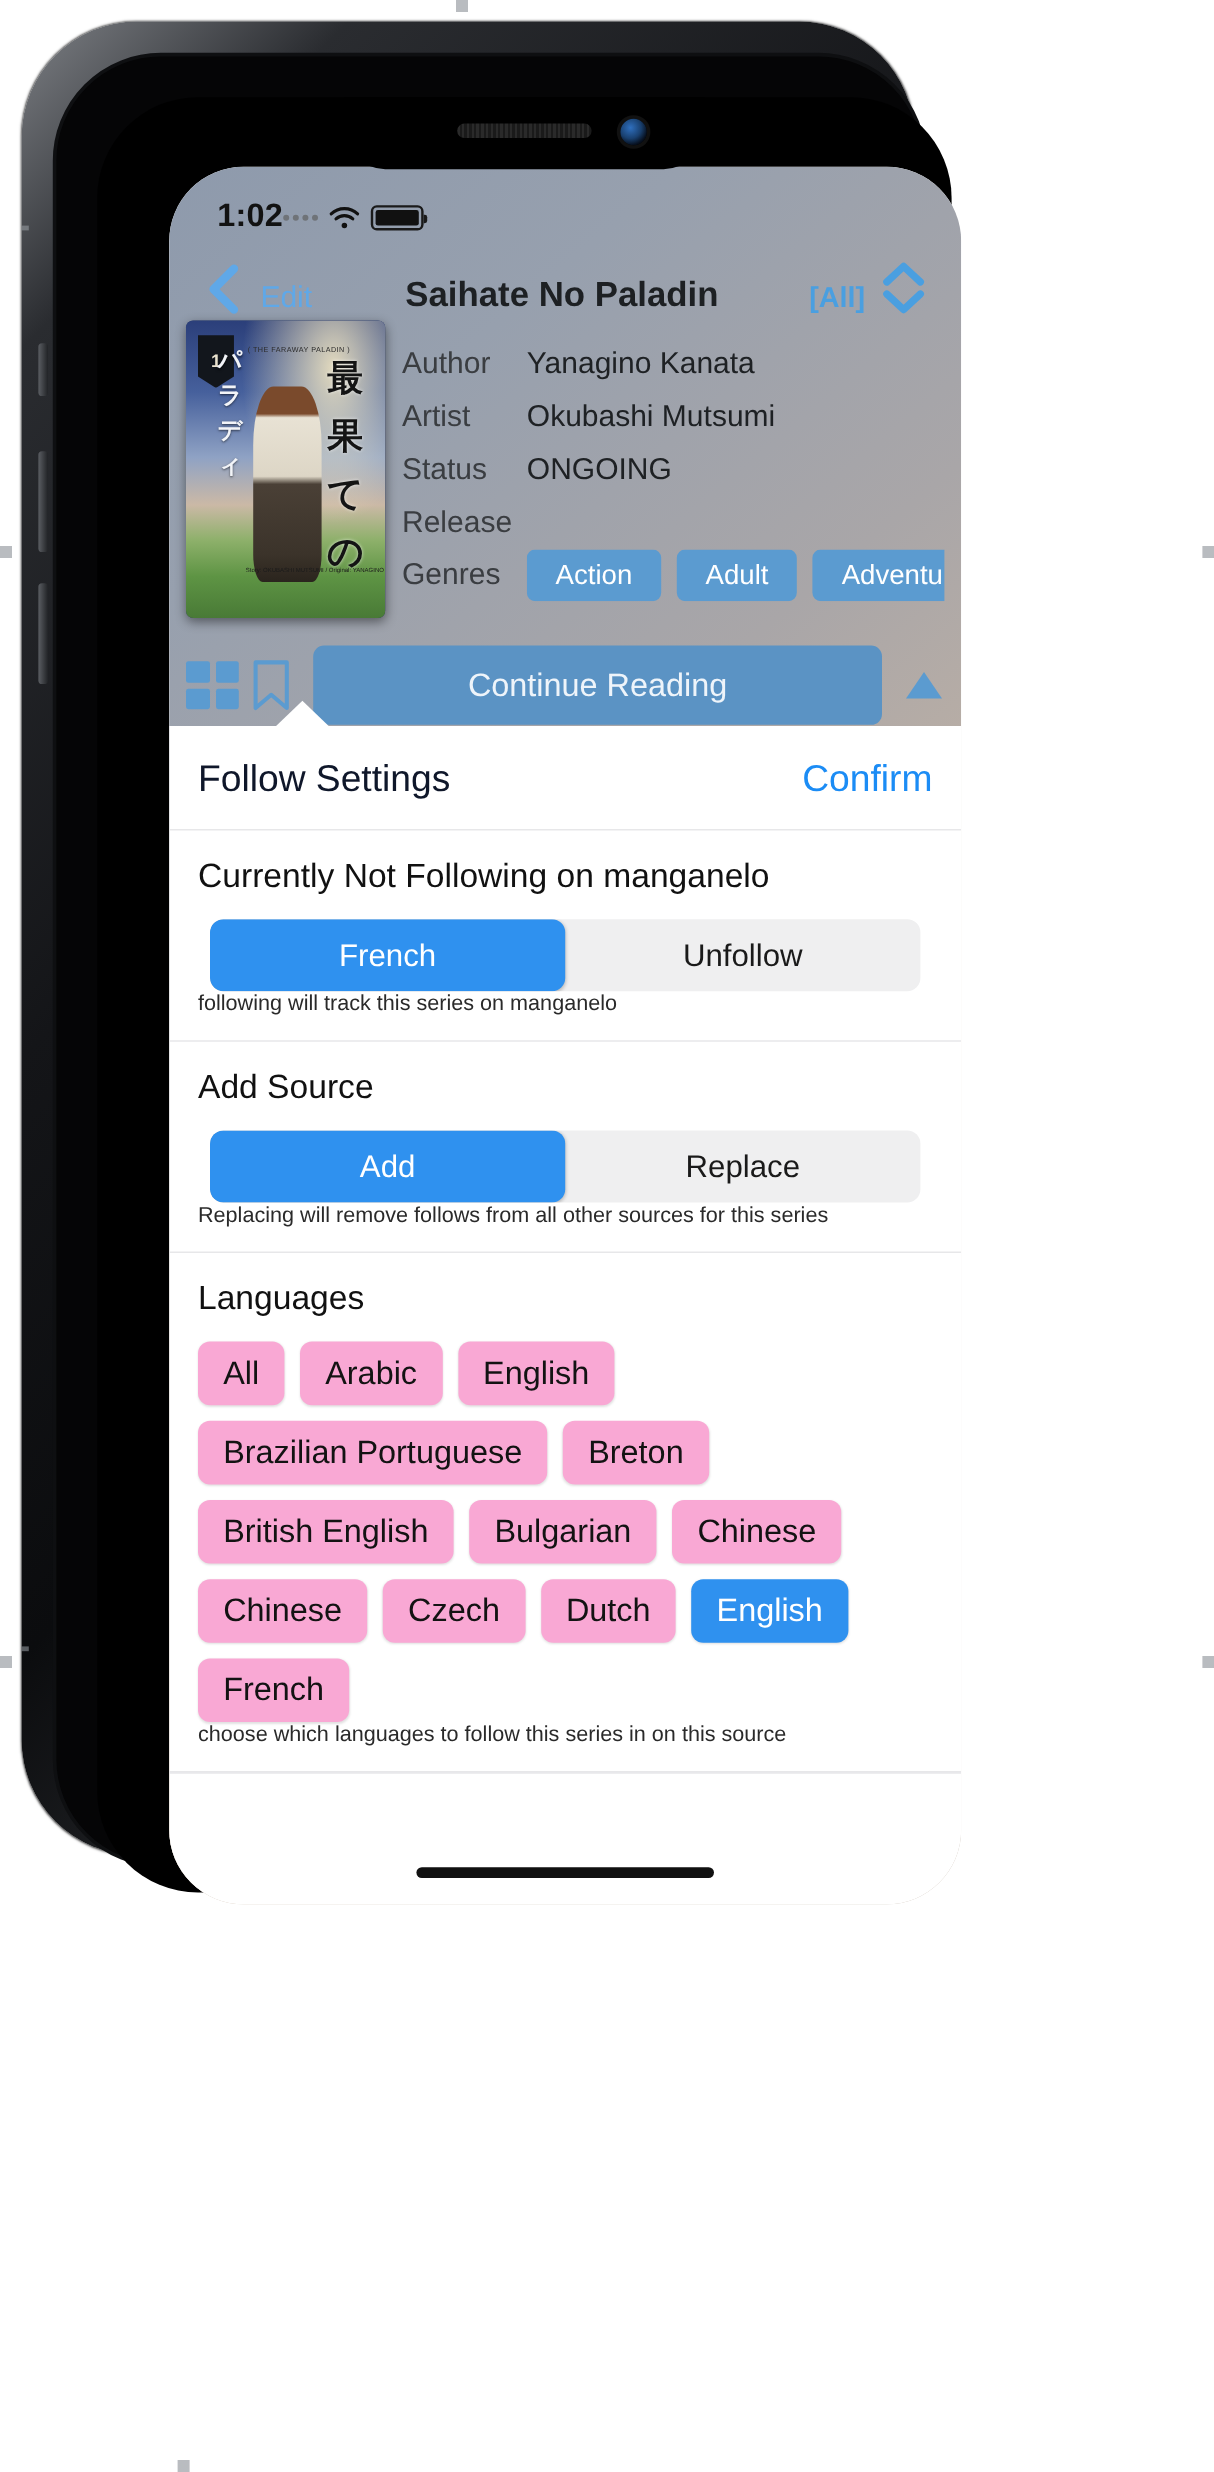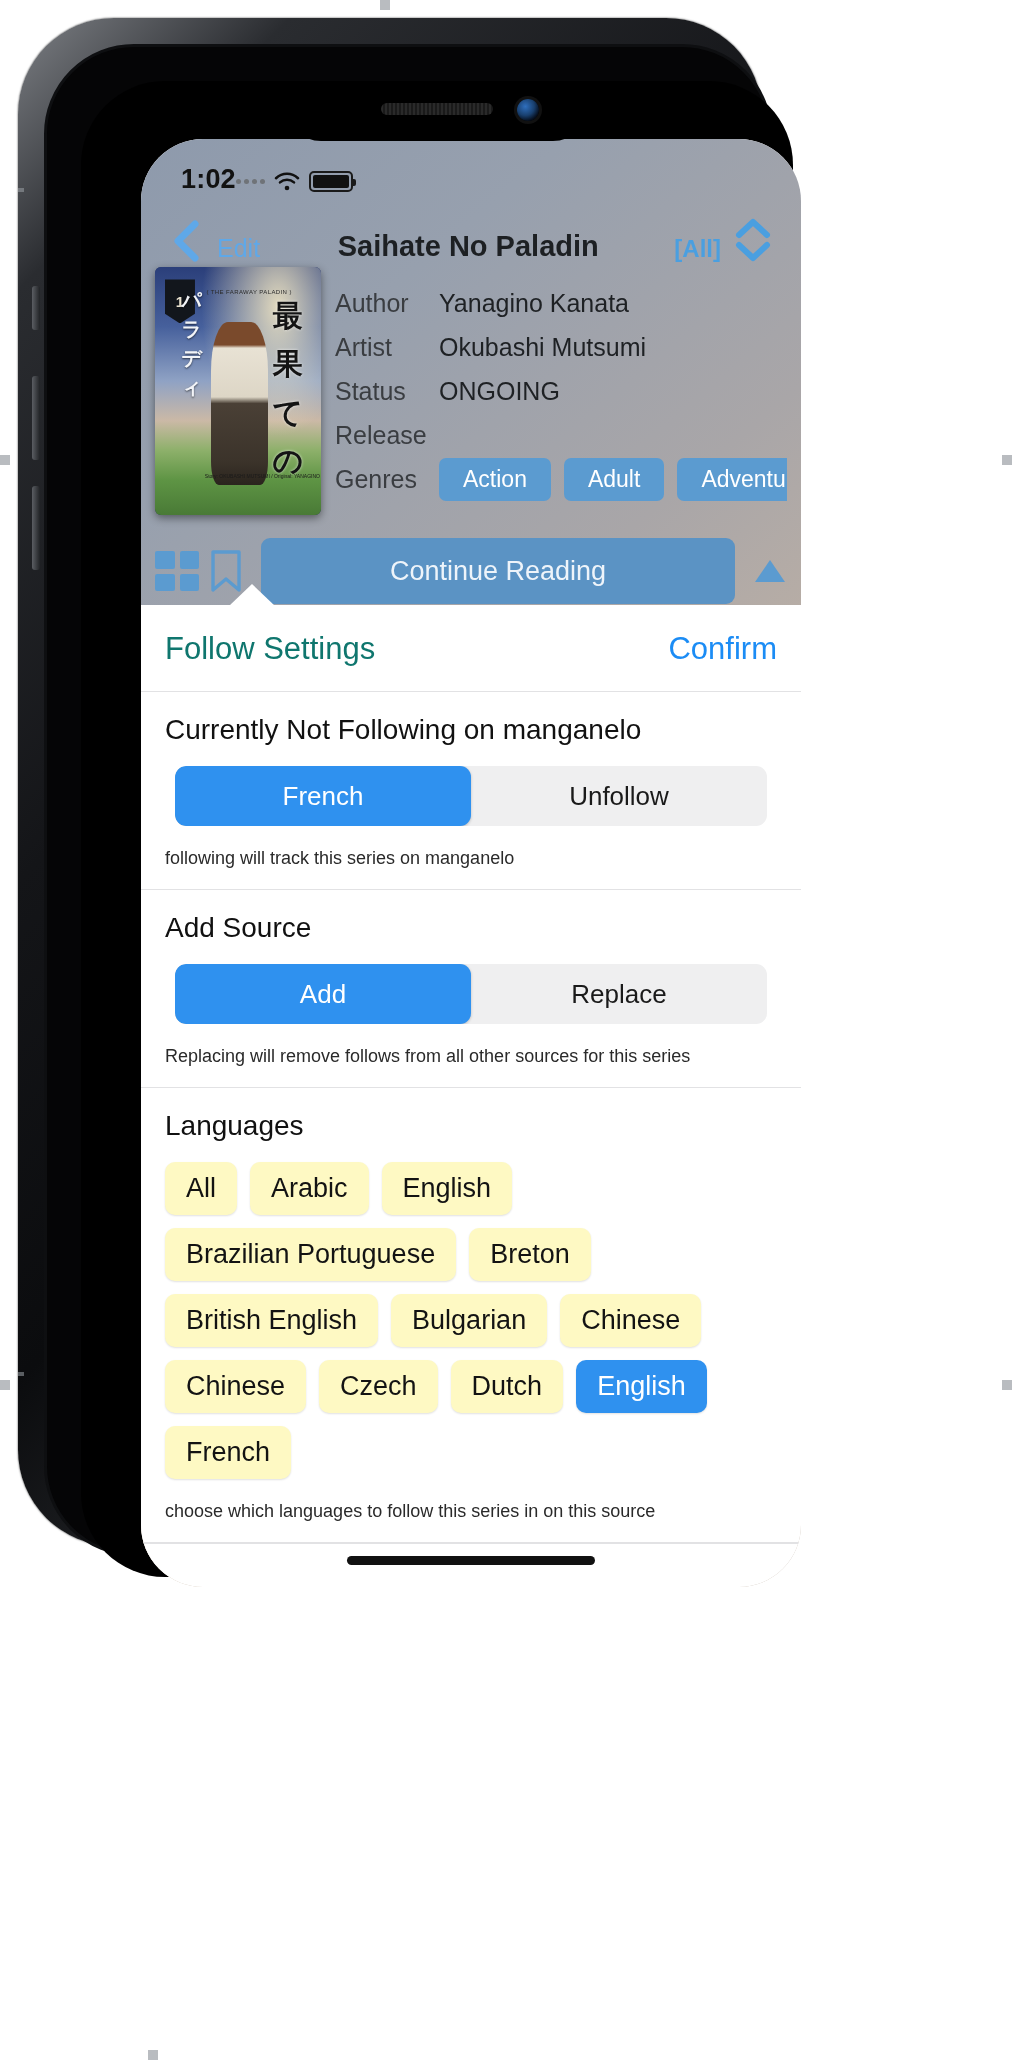--- a/index.html
+++ b/index.html
@@ -216,41 +216,41 @@
     width: 0; height: 0;
     border-left: 23px solid transparent;
     border-right: 23px solid transparent;
     border-bottom: 22px solid #fff;
   }
   .sheet-header {
     display: flex; align-items: center; justify-content: space-between;
     padding: 26px 24px 24px 24px;
     border-bottom: 1px solid #e2e2e4;
   }
-  .sheet-title { font-size: 31px; color: #0f766e; }
+  .sheet-title { font-size: 31px; color: #0f172a; }
   .confirm-btn { font-size: 31px; color: #1b8cf5; }
 
   .section { padding: 22px 24px 20px 24px; border-bottom: 1px solid #e2e2e4; }
   .section-title { font-size: 28px; color: #111; margin-bottom: 20px; }
 
   .seg {
     display: flex; background: #efeff0; border-radius: 11px; overflow: hidden;
     height: 60px; margin: 0 10px;
   }
   .seg-opt {
     flex: 1; display: flex; align-items: center; justify-content: center;
     font-size: 26px; color: #1a1a1a;
   }
   .seg-opt.sel { background: #2f91ef; color: #fff; border-radius: 11px; box-shadow: 0 1px 3px rgba(0,0,0,.22); }
 
-  .hint { font-size: 18px; color: #2a2a2a; margin-top: 22px; }
+  .hint { font-size: 18px; color: #2a2a2a; }
 
   .chips { display: flex; flex-wrap: wrap; gap: 13px; }
   .chip {
-    background: #fef9c3; border-radius: 10px; padding: 11px 21px;
+    background: #f9a8d4; border-radius: 10px; padding: 11px 21px;
     font-size: 27px; color: #131313; white-space: nowrap;
     box-shadow: 0 1px 2px rgba(0,0,0,.12);
   }
   .chip.sel { background: #2f91ef; color: #fff; }
 
   .sheet-foot { height: 120px; border-top: 1px solid #e2e2e4; }
 
   .home-indicator {
     position: absolute; bottom: 22px; left: 50%; transform: translateX(-50%);
     width: 248px; height: 9px; border-radius: 5px; background: #111;

